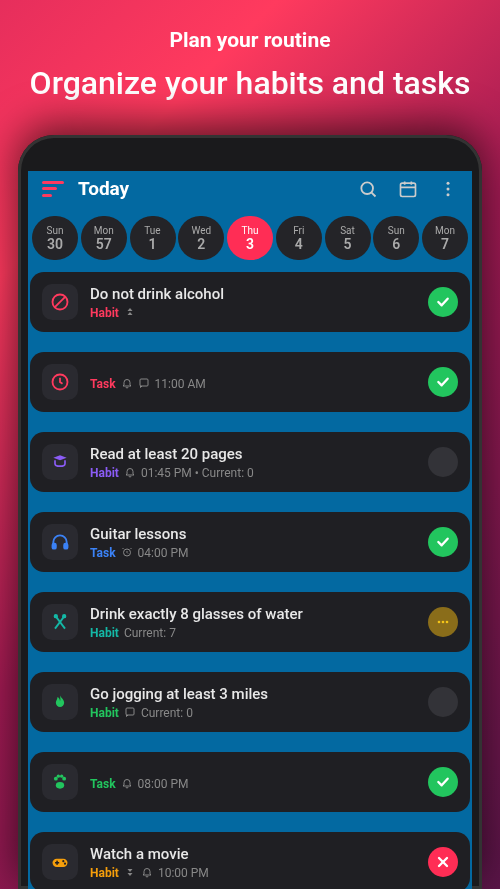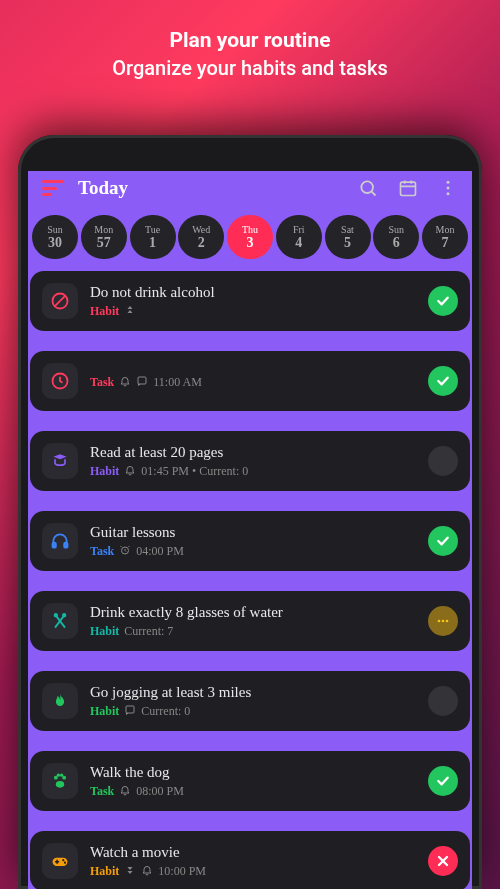--- a/index.html
+++ b/index.html
@@ -14,41 +14,40 @@
 .promo-text {
   text-align: center;
   color: #fff;
   padding-top: 28px;
 }
 .promo-title {
   font-size: 21px;
   font-weight: 700;
 }
 .promo-subtitle {
-  font-size: 20px;
+  font-size: 32px;
   font-weight: 500;
-  margin-top: 4px;
+  margin-top: 12px;
 }
 .phone {
   position: absolute;
   top: 135px;
   left: 18px;
   right: 18px;
   bottom: 0;
   background: #1a1a1c;
   border-radius: 36px 36px 0 0;
   box-shadow: 0 -10px 40px rgba(0,0,0,0.6), 0 0 0 3px #333 inset;
   padding: 36px 10px 0 10px;
   overflow: hidden;
 }
 .screen {
-  background: #8b5cf6;
+  background: #0369a1;
   height: 100%;
   overflow: hidden;
-  font-family: Liberation Serif, serif;
 }
 .header {
   display: flex;
   align-items: center;
   padding: 6px 14px 10px 14px;
 }
 .menu-icon {
   width: 22px;
   height: 16px;
   display: flex;
@@ -411,21 +410,20 @@
           <div class="item-icon">
             <svg width="20" height="20" viewBox="0 0 24 24" fill="#22c55e">
               <circle cx="7" cy="8" r="2.3"></circle>
               <circle cx="17" cy="8" r="2.3"></circle>
               <circle cx="10" cy="5" r="2"></circle>
               <circle cx="14" cy="5" r="2"></circle>
               <ellipse cx="12" cy="16" rx="5" ry="4"></ellipse>
             </svg>
           </div>
           <div class="item-body">
-            <div class="item-title">Walk the dog</div>
             <div class="item-meta">
               <span class="item-type type-task-green">Task</span>
               <span class="meta-icon">
                 <svg width="12" height="12" viewBox="0 0 24 24" fill="none" stroke="#888" stroke-width="2">
                   <path d="M6 16 v-5 a6 6 0 0 1 12 0 v5 l2 2 h-16 z"></path>
                   <path d="M10 20 a2 2 0 0 0 4 0"></path>
                 </svg>
               </span>
               <span>08:00 PM</span>
             </div>

